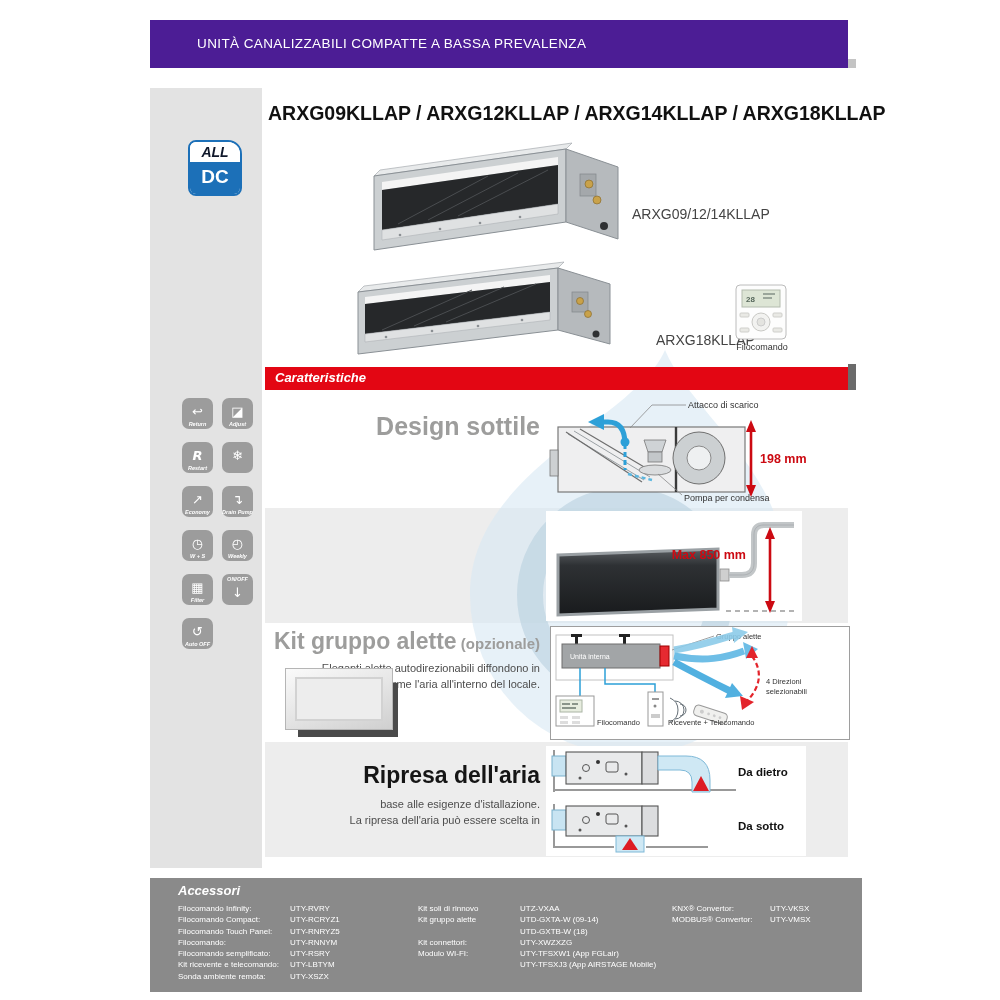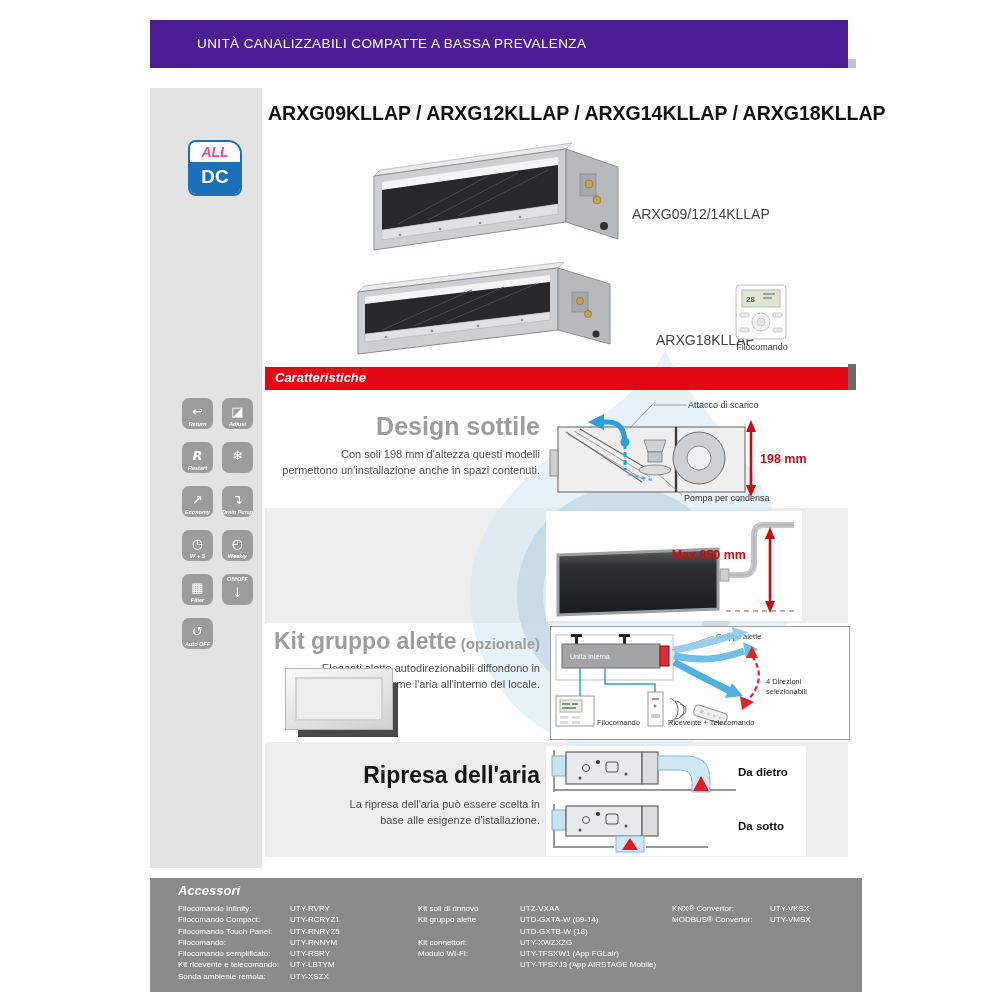--- a/index.html
+++ b/index.html
@@ -10,21 +10,21 @@
   
   .green-bar{left:150px;top:20px;width:698px;height:48px;background:#4c1d95;}
   .green-bar span{display:block;padding-left:47px;line-height:48px;color:#fff;
         font-size:13.5px;letter-spacing:.4px;}
   .green-notch{left:848px;top:59px;width:8px;height:9px;background:#c4c4c4;}
 
   
   .side-strip{left:150px;top:88px;width:112px;height:780px;background:#e3e3e3;}
   .alldc{left:188px;top:140px;width:50px;height:52px;border:2px solid #1c70b8;
         border-radius:8px 14px 8px 8px;overflow:hidden;background:#fff;}
-  .alldc-all{display:block;height:20px;line-height:20px;text-align:center;color:#ec4899;
+  .alldc-all{display:block;height:20px;line-height:20px;text-align:center;color:#0f172a;
         font-weight:bold;font-style:italic;font-size:14px;background:#fff;}
   .alldc-dc{display:block;height:32px;line-height:30px;text-align:center;color:#fff;
         font-weight:bold;font-size:19px;background:#1c70b8;}
   .icon-grid{left:182px;top:398px;width:71px;display:grid;
         grid-template-columns:31px 31px;grid-auto-rows:31px;gap:13px 9px;}
   .fi{background:#9c9c9c;border-radius:7px;position:relative;color:#fff;
         display:flex;align-items:center;justify-content:center;}
   .fi-glyph{font-family:"DejaVu Sans",sans-serif;font-size:13px;line-height:1;
         margin-bottom:5px;}
   .fi-label{position:absolute;bottom:2px;left:0;right:0;text-align:center;
@@ -211,24 +211,20 @@
       <span class="fi-glyph">↓</span>
       <span class="fi-label">ON/OFF</span>
       </div>
     <div class="fi">
       <span class="fi-glyph">↺</span>
       <span class="fi-label">Auto OFF</span>
       </div>
   </div>
 
   <h2 class="abs sec-title gray t-design">Design sottile</h2>
-  <div class="abs sec-body b-design">
-    <span>Con soli 198 mm d'altezza questi modelli</span>
-    <span>permettono un'installazione anche in spazi contenuti.</span>
-  </div>
   <svg class="abs" style="left:548px;top:392px;" width="302" height="114" viewBox="0 0 302 114">
     <g>
       <rect x="10" y="35" width="187" height="65" fill="#efeff0" stroke="#787878" stroke-width="1.2"></rect>
       <rect x="2" y="58" width="8" height="26" fill="#cdd0d2" stroke="#787878" stroke-width="0.8"></rect>
       <line x1="20" y1="42" x2="96" y2="88" stroke="#9aa0a4" stroke-width="1"></line>
       <line x1="26" y1="39" x2="102" y2="85" stroke="#9aa0a4" stroke-width="1"></line>
       <line x1="32" y1="37" x2="108" y2="82" stroke="#6e6e6e" stroke-width="1.2"></line>
       <line x1="18" y1="40" x2="94" y2="90" stroke="#6e6e6e" stroke-width="1.2"></line>
       <line x1="128" y1="35" x2="128" y2="100" stroke="#3a3a3a" stroke-width="2.4"></line>
       <circle cx="151" cy="66" r="26" fill="#ccd0d2" stroke="#6f6f6f"></circle>
@@ -346,22 +342,22 @@
       <circle cx="8" cy="5.5" r="2" fill="#cccccc"></circle>
         <circle cx="15" cy="5.5" r="1.4" fill="#cccccc"></circle>
       <circle cx="21" cy="5.5" r="1.4" fill="#cccccc"></circle>
         <circle cx="27" cy="5.5" r="1.4" fill="#cccccc"></circle>
     </g>
     <text x="118" y="99" font-size="7.5" fill="#333333">Ricevente + Telecomando</text>
   </svg>
 
   <h2 class="abs sec-title t-intake">Ripresa dell'aria</h2>
   <div class="abs sec-body b-intake">
+    <span>base alle esigenze d'istallazione.</span>
     <span>La ripresa dell'aria può essere scelta in</span>
-    <span>base alle esigenze d'istallazione.</span>
   </div>
   <div class="abs wbox intake"></div>
   <svg class="abs" style="left:546px;top:746px;" width="260" height="110" viewBox="0 0 260 110">
     <g>
       <line x1="8" y1="4" x2="8" y2="46" stroke="#999999" stroke-width="2"></line>
       <line x1="8" y1="44" x2="190" y2="44" stroke="#999999" stroke-width="2"></line>
       <rect x="6" y="10" width="14" height="20" fill="#c8e4f2" stroke="#78b0cc"></rect>
       <rect x="20" y="6" width="76" height="32" fill="#e9eaeb" stroke="#555555" stroke-width="1.1"></rect>
       <rect x="96" y="6" width="16" height="32" fill="#dcdddf" stroke="#555555" stroke-width="1.1"></rect>
       <circle cx="40" cy="22" r="3.5" fill="none" stroke="#555555"></circle>

